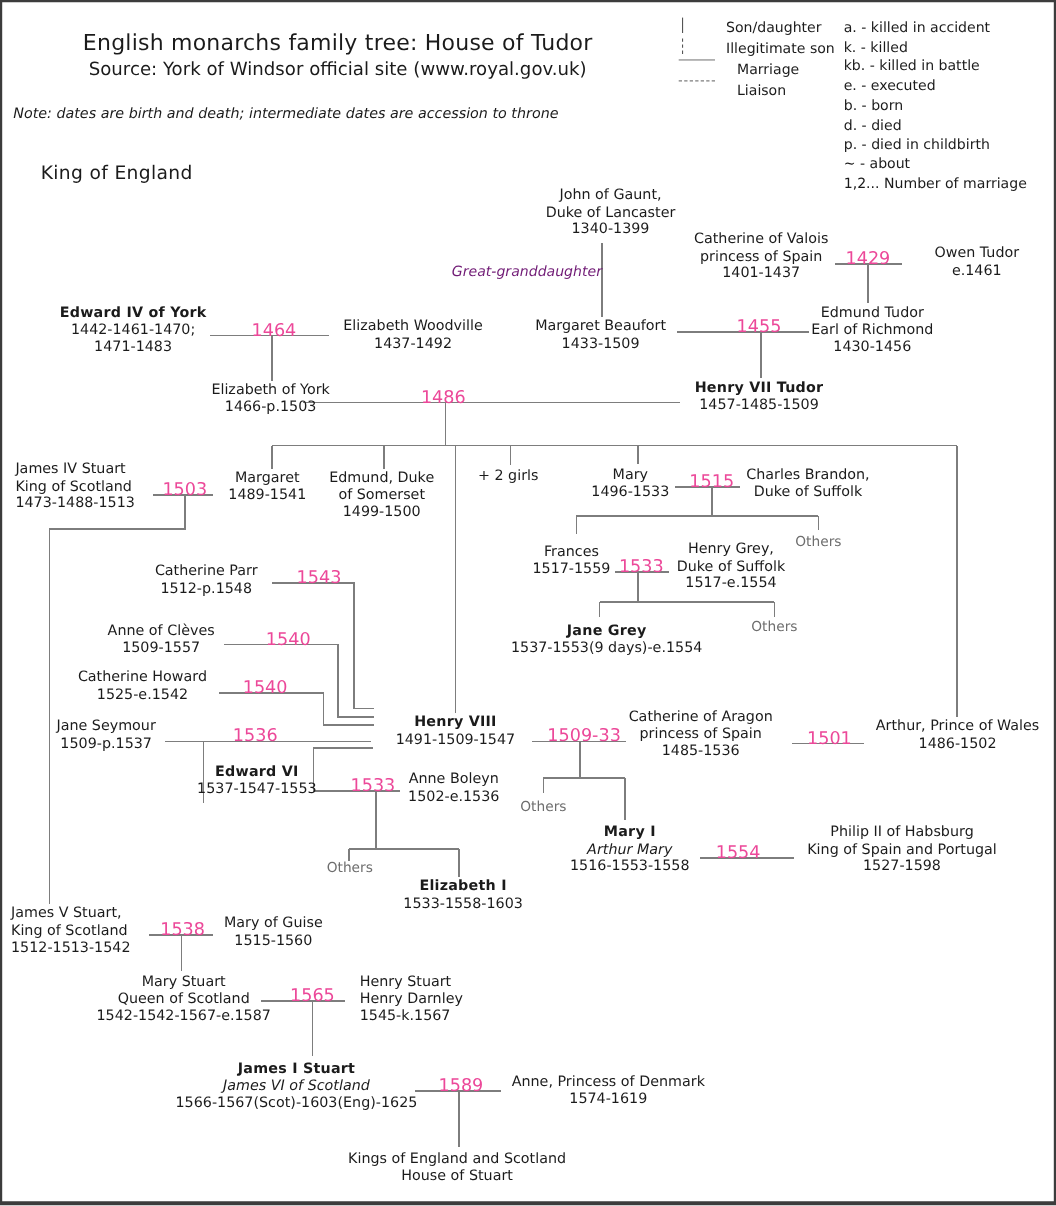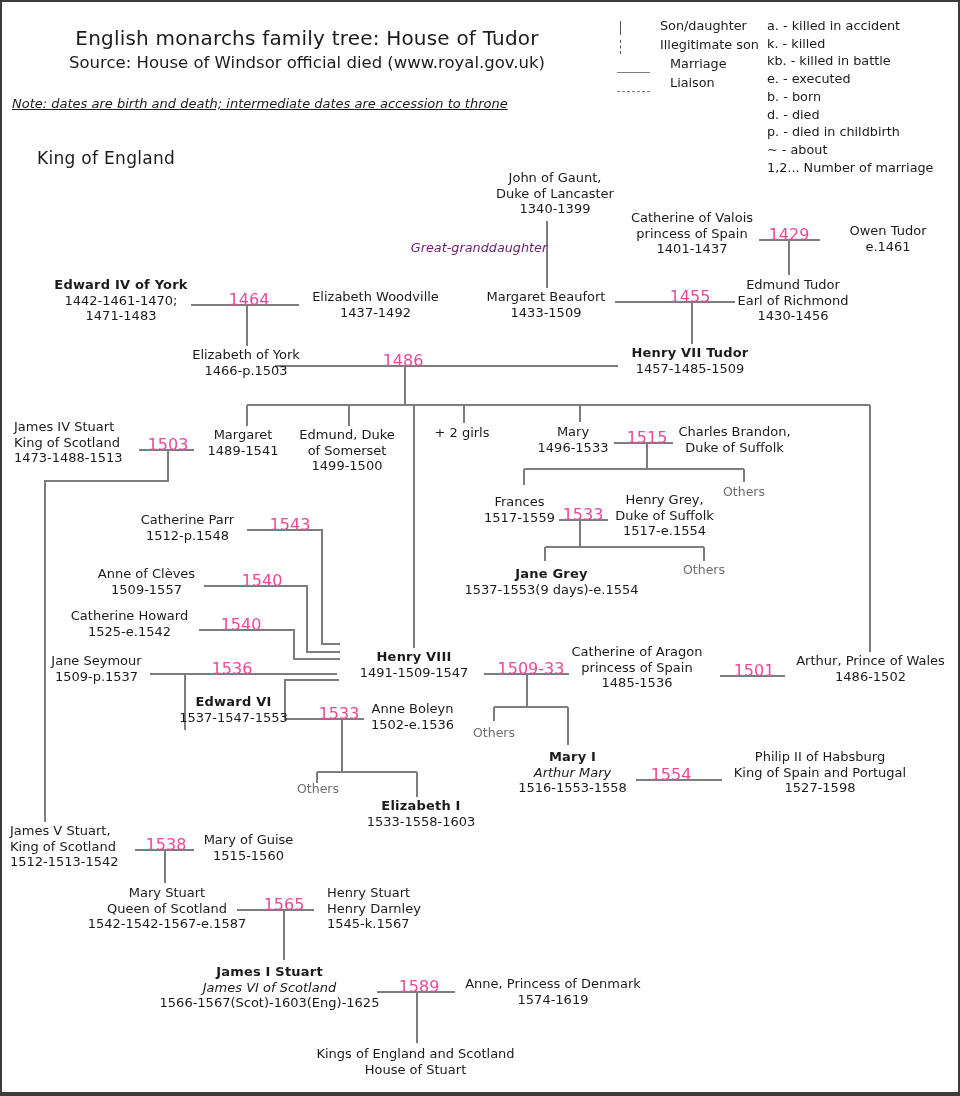--- a/index.html
+++ b/index.html
@@ -7,25 +7,25 @@
     position:relative;width:960px;height:1096px;background:#ffffff;
     border:2px solid #3c3c3c;border-bottom-width:4px;box-sizing:border-box;
     font-family:"DejaVu Sans","Liberation Sans",sans-serif;color:#1b1b1b;
     overflow:hidden;
   }
   #stage *{box-sizing:border-box;}
   .abs{position:absolute;}
   #title-block{left:15px;top:24px;width:580px;text-align:center;}
   #main-title{font-size:20px;letter-spacing:.2px;}
   #source-line{font-size:16.5px;margin-top:3px;}
-  #note-line{left:10px;top:94px;font-size:13px;font-style:italic;white-space:nowrap;text-decoration:underline;}
+  #note-line{left:10px;top:94px;font-size:13px;font-style:italic;white-space:nowrap;}
   #king-label{left:35px;top:146px;font-size:17px;font-weight:normal;letter-spacing:.3px;}
   
   #legend-left{left:612px;top:14px;width:150px;font-size:12.8px;line-height:19px;}
-  .lg-row{display:flex;align-items:flex-end;height:19px;}
+  .lg-row{display:flex;align-items:flex-start;height:19px;}
   .sym{width:38px;display:flex;justify-content:flex-start;align-items:center;}
   .vline{border-left:1.6px solid #555;height:14px;margin-left:6px;}
   .vline.dash{border-left-style:dashed;border-left-width:1.8px;}
   .hline{border-top:1.6px solid #7d7d7d;width:33px;margin-left:3px;}
   .hline.dash{border-top-style:dashed;}
   .lg-txt{white-space:nowrap;margin-left:8px;}
   .lg-txt.ctr{margin-left:18px;}
   #legend-right{left:765px;top:15px;width:195px;font-size:12.8px;line-height:17.7px;}
   #legend-right div{white-space:nowrap;}
   
@@ -94,21 +94,21 @@
     <path d="M133,848 L192,848"></path>
     <path d="M163,848 L163,881"></path>
     <path d="M235,908 L312,908"></path>
     <path d="M282,908 L282,958"></path>
     <path d="M375,990 L453,990"></path>
     <path d="M415,990 L415,1041"></path>
   </svg>
 
   <div class="abs" id="title-block">
     <div id="main-title">English monarchs family tree: House of Tudor</div>
-    <div id="source-line">Source: House of Windsor official died (www.royal.gov.uk)</div>
+    <div id="source-line">Source: York of Windsor official site (www.royal.gov.uk)</div>
   </div>
   <div class="abs" id="note-line">Note: dates are birth and death; intermediate dates are accession to throne</div>
   <div class="abs" id="king-label">King of England</div>
 
   <div class="abs" id="legend-left">
     <div class="lg-row">
       <span class="sym">
           <span class="vline"></span>
         </span>
       <span class="lg-txt">Son/daughter</span>

